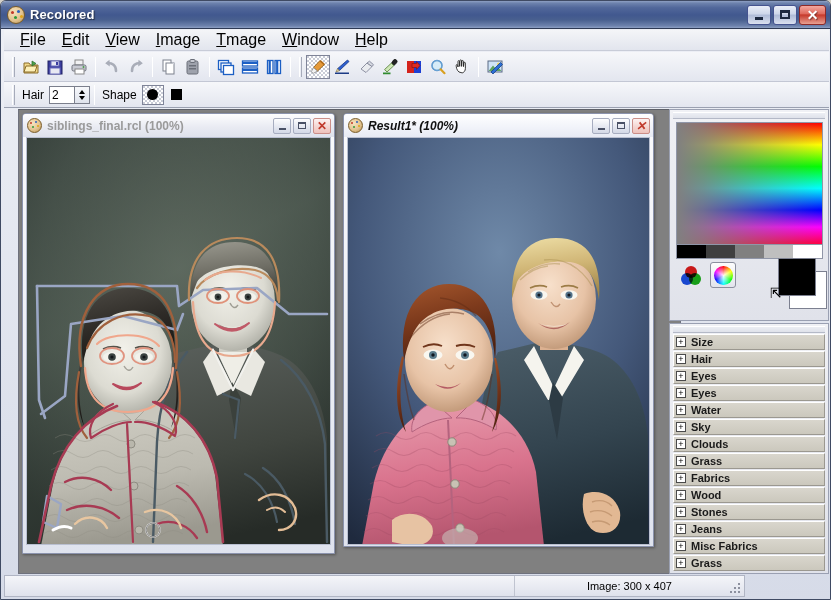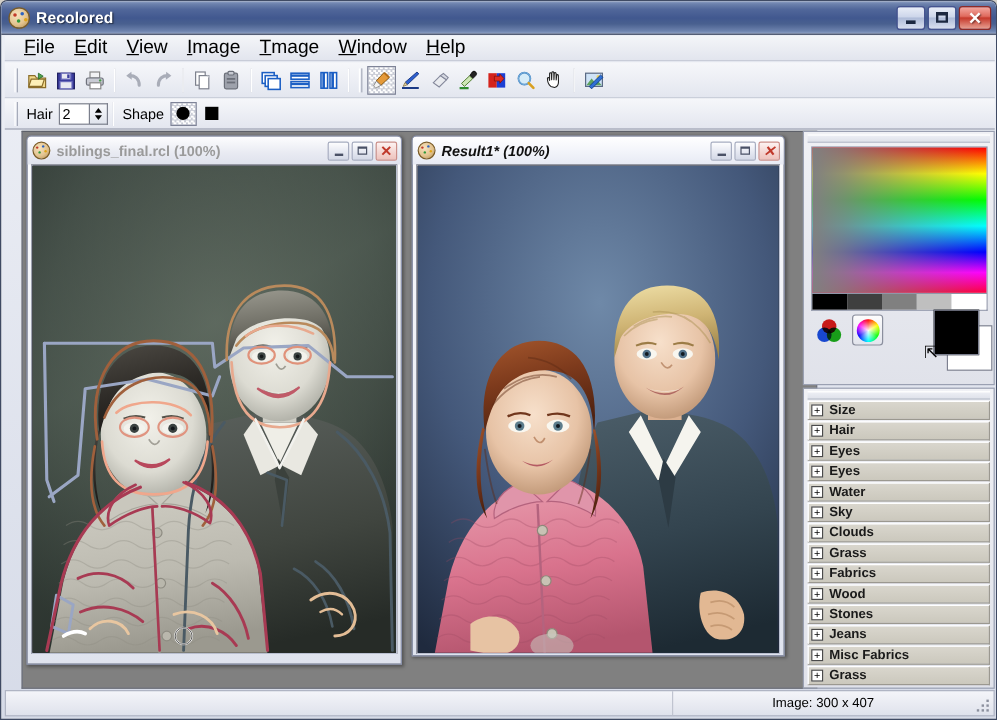--- a/index.html
+++ b/index.html
@@ -251,21 +251,21 @@
   }
   .plusbox {
     width: 10px; height: 10px; background: #fff; border: 1px solid #4a4a4a;
     font-size: 9px; line-height: 8px; text-align: center; color: #000;
     margin-right: 5px; flex: none; font-family: "Liberation Sans", sans-serif;
   }
   .catlabel { font-size: 11px; font-weight: bold; color: #1a1a1a; }
 
   
   #statusbar {
-    position: absolute; left: 3px; top: 574px; width: 825px; height: 22px;
+    position: absolute; left: 3px; top: 574px; width: 741px; height: 22px;
     background: linear-gradient(to bottom,#f4f5f9,#dfe2ec);
     border: 1px solid #b0b5c4;
     display: flex; align-items: center;
   }
   #statusbar .sdiv { width: 1px; height: 100%; background: #c0c4d0; }
   #statusbar .scell { height: 100%; display: flex; align-items: center;
      justify-content: center; font-size: 11px; color: #000; }
   .resize-grip {
     position: absolute; right: 3px; bottom: 2px; width: 14px; height: 14px;
   }

